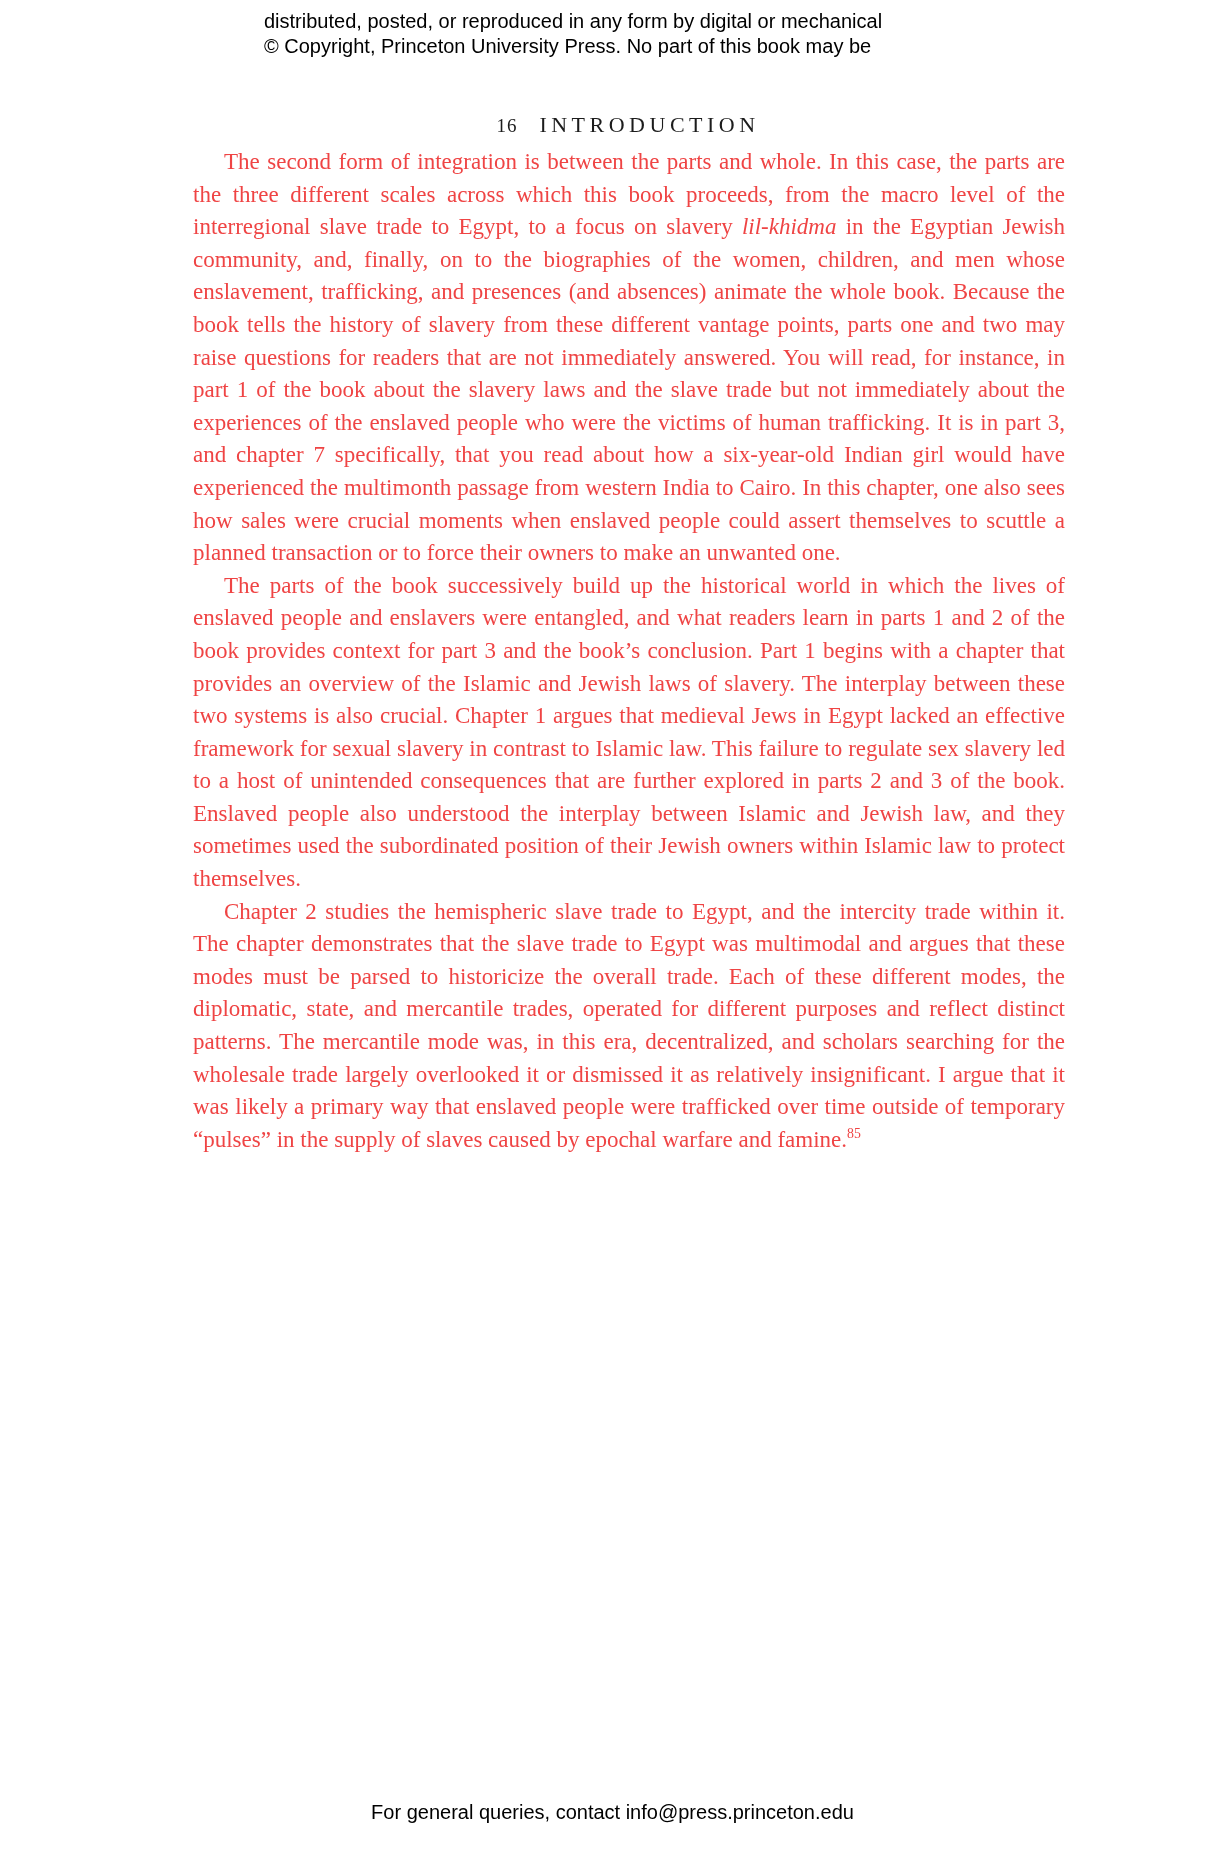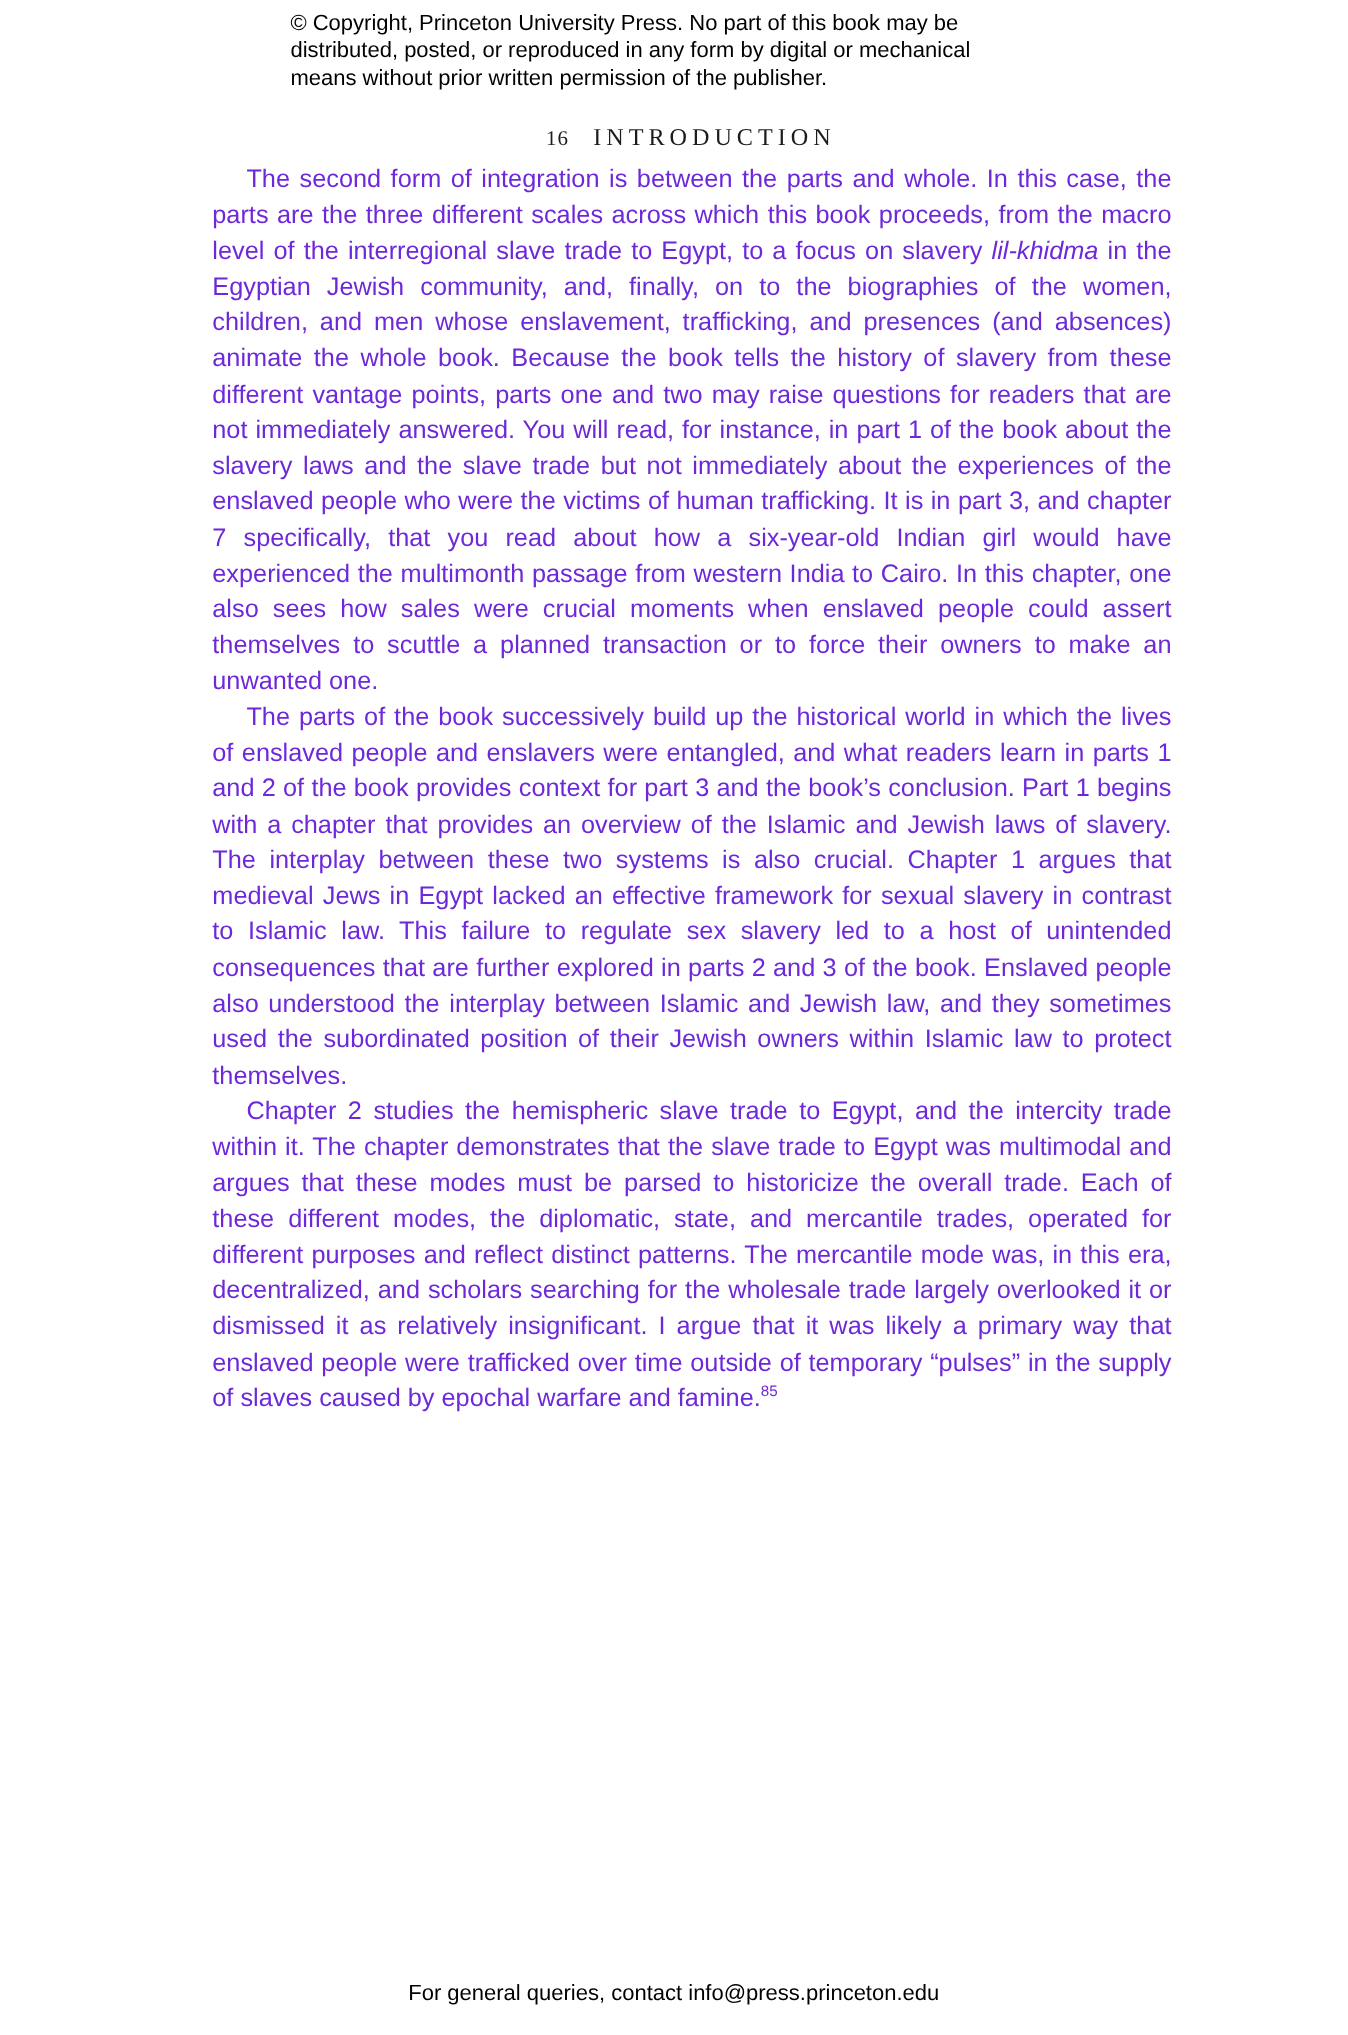--- a/index.html
+++ b/index.html
@@ -42,25 +42,25 @@
   }
   .running-title {
     font-size: 22px;
     letter-spacing: 4.5px;
   }
   .body-text {
     position: absolute;
     left: 193px;
     top: 146px;
     width: 872px;
-    font-family: Liberation Sans, sans-serif;
+    font-family: Liberation Serif, serif;
     font-size: 23px;
     line-height: 32.6px;
     text-align: justify;
-    color: #6d28d9;
+    color: #ef4444;
   }
   .body-text p.para {
     margin: 0;
     padding: 0;
     text-indent: 31px;
   }
   .body-text em {
     font-style: italic;
   }
   .body-text sup {
@@ -79,23 +79,22 @@
     color: #000000;
     white-space: nowrap;
   }
 </style>
 </head>
 <body>
 
 <div class="page">
 
   <div class="copyright-block">
+    <div>distributed, posted, or reproduced in any form by digital or mechanical</div>
     <div>© Copyright, Princeton University Press. No part of this book may be</div>
-    <div>distributed, posted, or reproduced in any form by digital or mechanical</div>
-    <div>means without prior written permission of the publisher.</div>
   </div>
 
   <div class="running-header">
     <span class="page-number">16</span><span class="running-title">INTRODUCTION</span>
   </div>
 
   <div class="body-text">
       <p class="para"><span>The second form of integration is between the parts and whole. In this case, the parts are the three different scales across which this book proceeds, from the macro level of the interregional slave trade to Egypt, to a focus on slavery </span><em>lil-khidma</em><span> in the Egyptian Jewish community, and, finally, on to the biographies of the women, children, and men whose enslavement, trafficking, and presences (and absences) animate the whole book. Because the book tells the history of slavery from these different vantage points, parts one and two may raise questions for readers that are not immediately answered. You will read, for instance, in part 1 of the book about the slavery laws and the slave trade but not immediately about the experiences of the enslaved people who were the victims of human trafficking. It is in part 3, and chapter 7 specifically, that you read about how a six-year-old Indian girl would have experienced the multimonth passage from western India to Cairo. In this chapter, one also sees how sales were crucial moments when enslaved people could assert themselves to scuttle a planned transaction or to force their owners to make an unwanted one.</span></p>
       <p class="para"><span>The parts of the book successively build up the historical world in which the lives of enslaved people and enslavers were entangled, and what readers learn in parts 1 and 2 of the book provides context for part 3 and the book’s conclusion. Part 1 begins with a chapter that provides an overview of the Islamic and Jewish laws of slavery. The interplay between these two systems is also crucial. Chapter 1 argues that medieval Jews in Egypt lacked an effective framework for sexual slavery in contrast to Islamic law. This failure to regulate sex slavery led to a host of unintended consequences that are further explored in parts 2 and 3 of the book. Enslaved people also understood the interplay between Islamic and Jewish law, and they sometimes used the subordinated position of their Jewish owners within Islamic law to protect themselves.</span></p>
       <p class="para"><span>Chapter 2 studies the hemispheric slave trade to Egypt, and the intercity trade within it. The chapter demonstrates that the slave trade to Egypt was multimodal and argues that these modes must be parsed to historicize the overall trade. Each of these different modes, the diplomatic, state, and mercantile trades, operated for different purposes and reflect distinct patterns. The mercantile mode was, in this era, decentralized, and scholars searching for the wholesale trade largely overlooked it or dismissed it as relatively insignificant. I argue that it was likely a primary way that enslaved people were trafficked over time outside of temporary “pulses” in the supply of slaves caused by epochal warfare and famine.</span><sup>85</sup></p>

